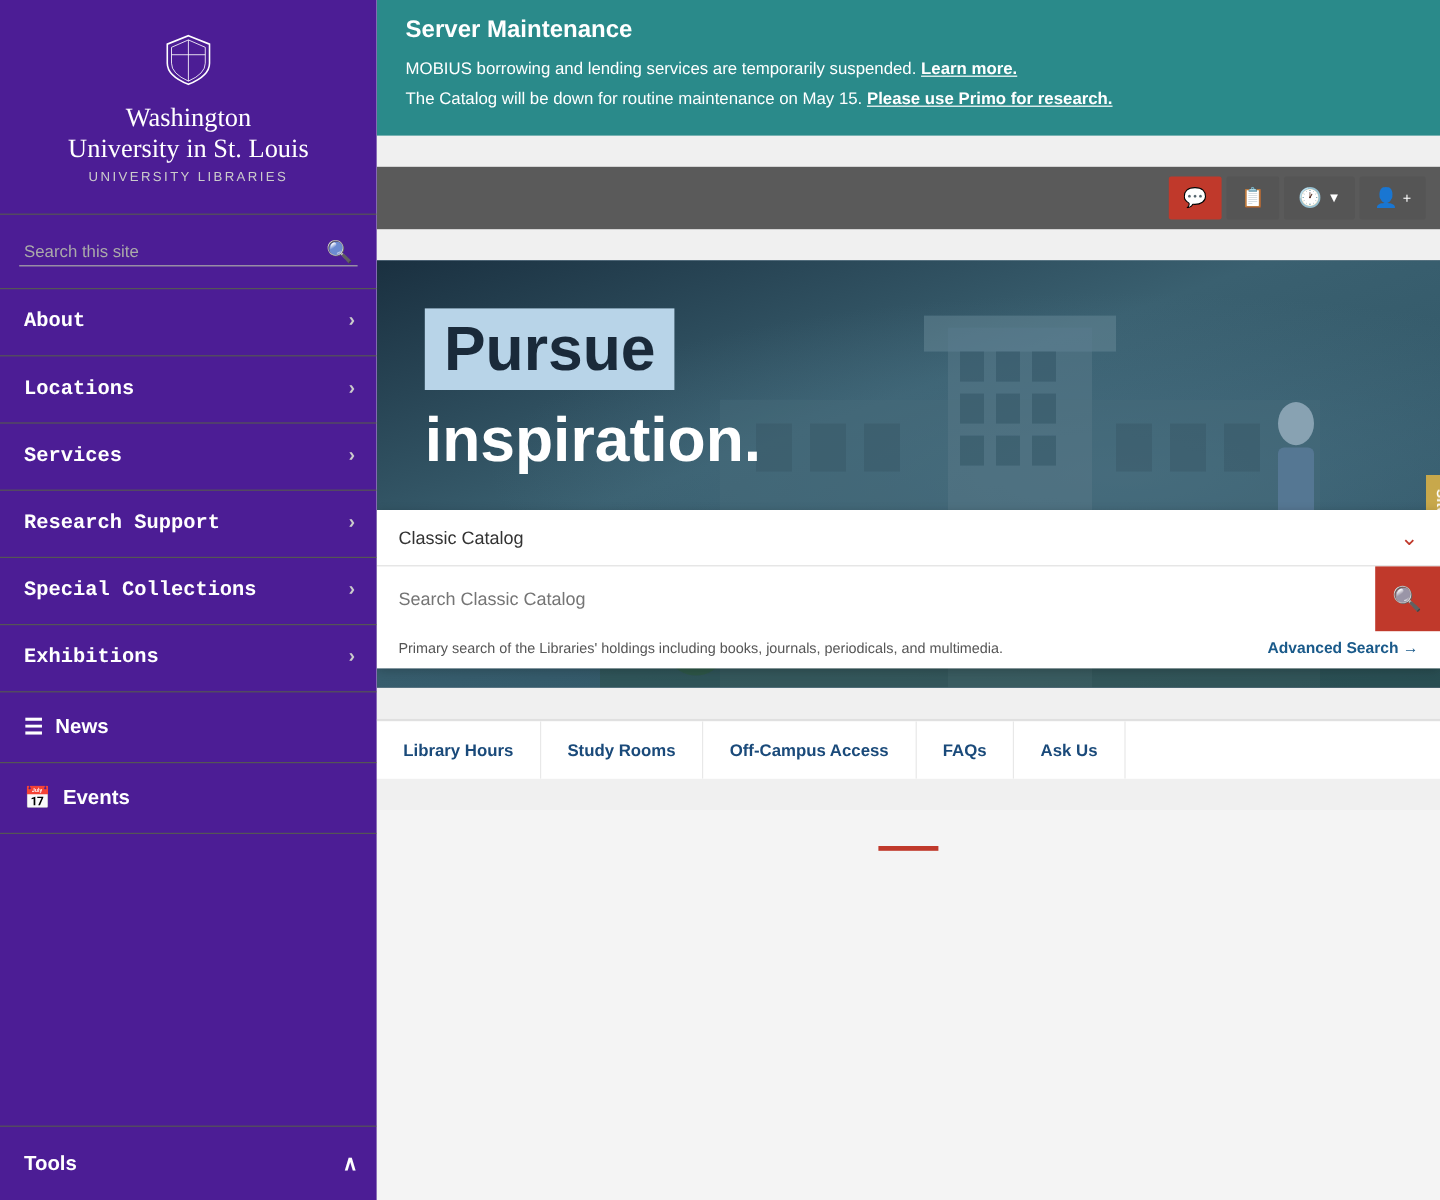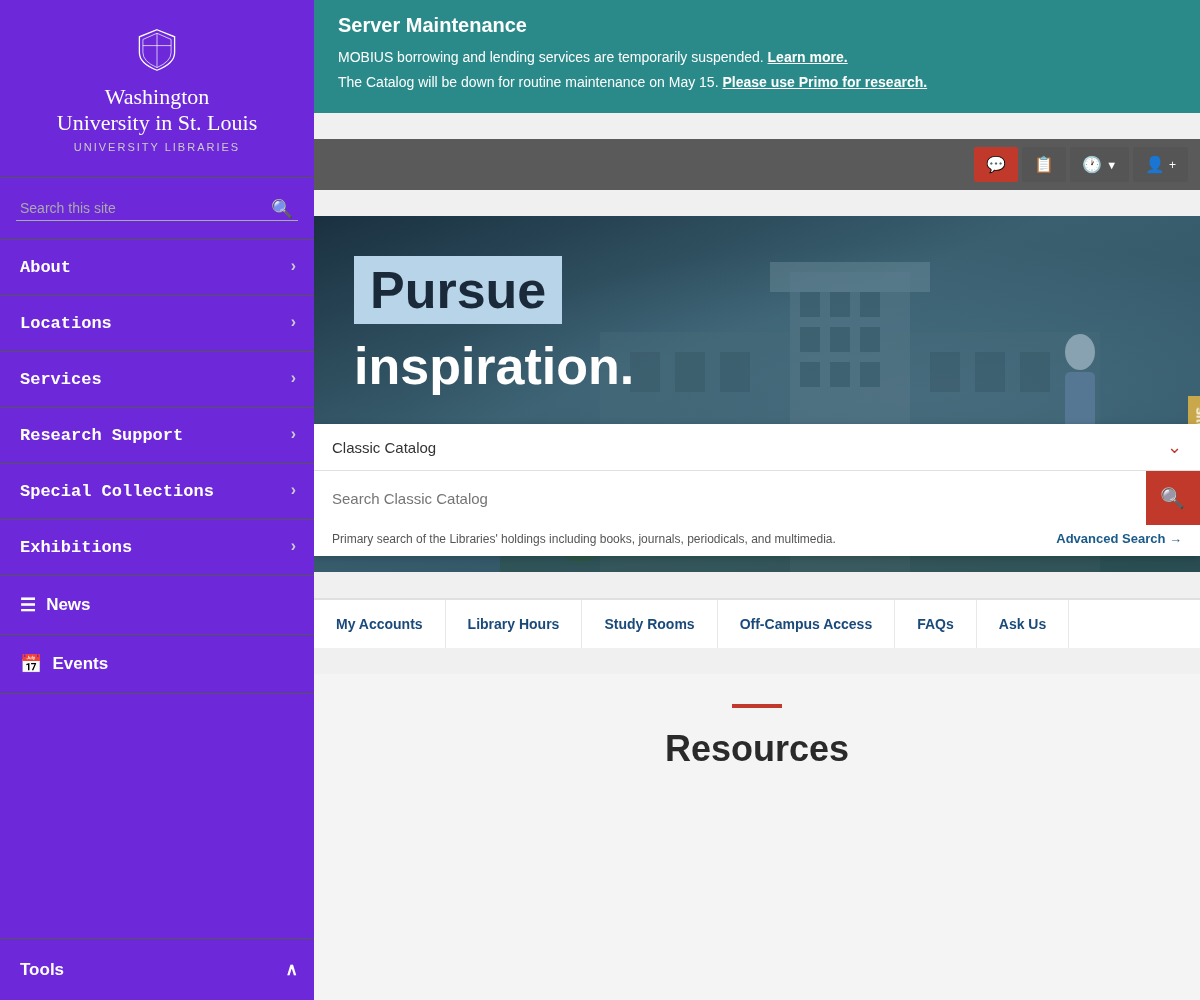--- a/index.html
+++ b/index.html
@@ -2,21 +2,21 @@
 <html><head>
   <meta charset="utf-8">
   <style>
     * { box-sizing: border-box; margin: 0; padding: 0; }
     body { font-family: 'Georgia', serif; display: flex; width: 1200px; min-height: 1000px; overflow: hidden; }
 
     
     #sidebar {
       width: 314px;
       min-width: 314px;
-      background: #6d28d9;
+      background: #4c1d95;
       display: flex;
       flex-direction: column;
       min-height: 1000px;
     }
 
     #logo-area {
       padding: 28px 20px 24px;
       text-align: center;
       border-bottom: 1px solid #555;
     }
@@ -569,28 +569,26 @@
         </button>
       </div>
       <div class="catalog-hint">
         <span>Primary search of the Libraries' holdings including books, journals, periodicals, and multimedia.</span>
         <a class="advanced-search-link" href="#">Advanced Search →</a>
       </div>
     </div>
   </div>
 
   <div class="quick-links-bar">
-    <a class="quick-link" href="#">My Accounts</a>
     <a class="quick-link" href="#">Library Hours</a>
     <a class="quick-link" href="#">Study Rooms</a>
     <a class="quick-link" href="#">Off-Campus Access</a>
     <a class="quick-link" href="#">FAQs</a>
     <a class="quick-link" href="#">Ask Us</a>
   </div>
 
   <div class="resources-section">
     <div class="resources-divider"></div>
-    <div class="resources-title">Resources</div>
   </div>
 
 </div>
 
 <div class="site-feedback">Site Feedback</div>
 
 </body></html>

